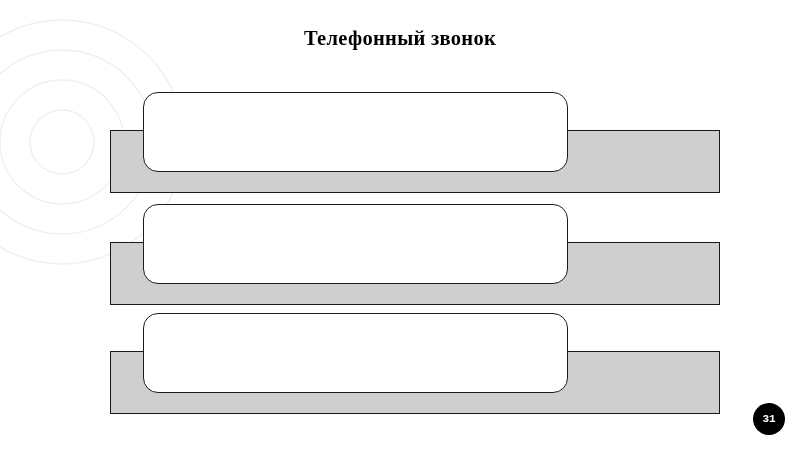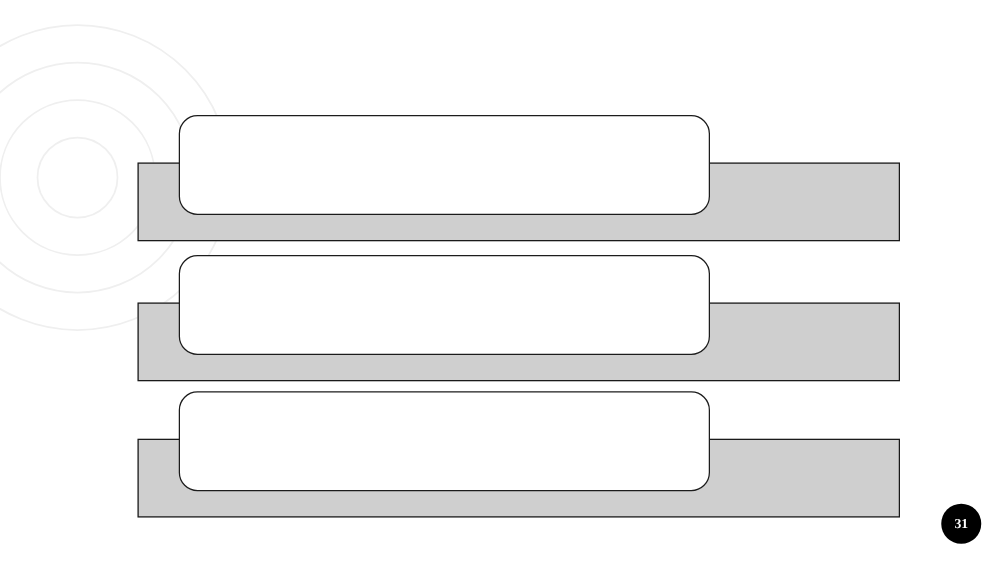--- a/index.html
+++ b/index.html
@@ -95,41 +95,42 @@
     width: 32px;
     height: 32px;
     border-radius: 50%;
     background: #000000;
     display: flex;
     align-items: center;
     justify-content: center;
   }
 
   #page-badge-number {
-    font-family: Liberation Serif, serif;
+    font-family: Liberation Mono, monospace;
     font-weight: bold;
     font-size: 11px;
     color: #ffffff;
     line-height: 1;
   }
 </style>
 </head>
 <body>
 
 <div id="slide">
 
   <svg id="ripple-waves" viewBox="0 0 290 300" aria-hidden="true">
     <g fill="none" stroke="#efefef" stroke-width="1.4">
       <circle cx="142" cy="142" r="32"></circle>
       <circle cx="142" cy="142" r="62"></circle>
       <circle cx="142" cy="142" r="92"></circle>
       <circle cx="142" cy="142" r="122"></circle>
     </g>
   </svg>
 
+  <div id="slide-title">Телефонный звонок</div>
 
   <div class="content-row" id="content-row-1">
     <div class="row-bar"></div>
     <div class="row-card"></div>
   </div>
 
   <div class="content-row" id="content-row-2">
     <div class="row-bar"></div>
     <div class="row-card"></div>
   </div>

